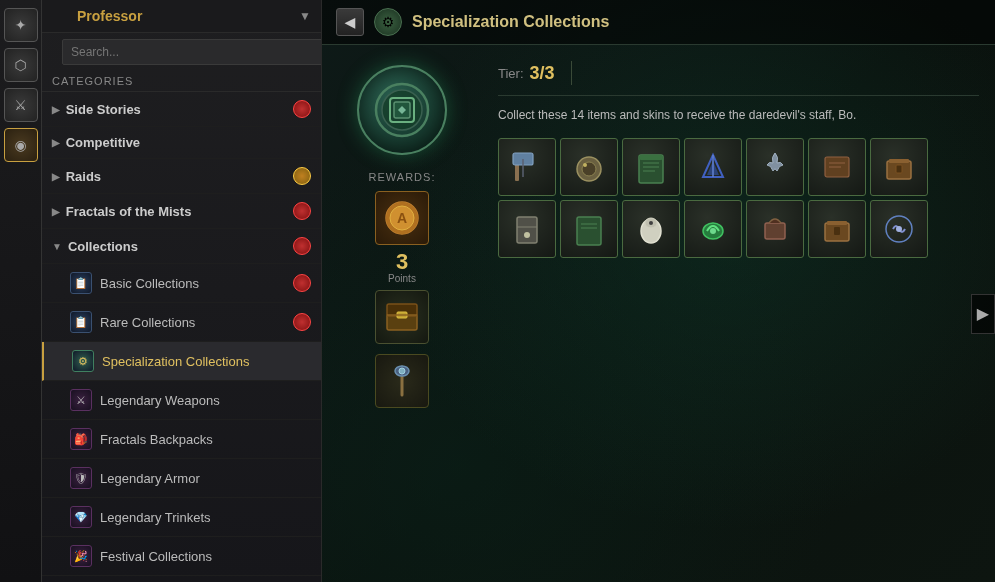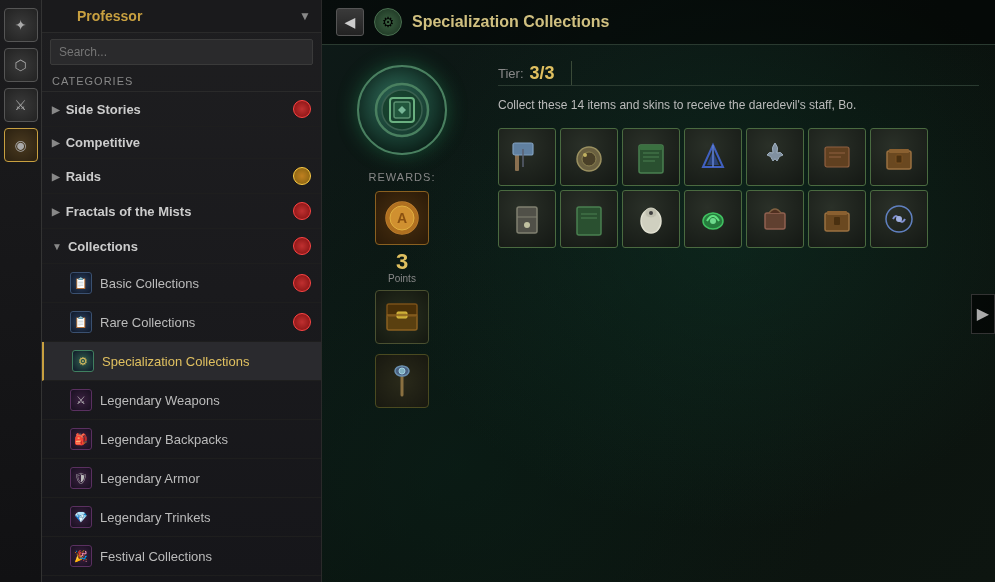--- a/index.html
+++ b/index.html
@@ -64,21 +64,21 @@
       color: #c8a040;
       font-size: 14px;
       font-weight: bold;
       margin-left: 25px;
     }
     .sidebar-arrow {
       color: #888;
       font-size: 12px;
     }
     .sidebar-search {
-      margin: 6px 8px;
+      margin: 6px 20px;
       background: #2a2a2c;
       border: 1px solid #3a3a3a;
       color: #aaa;
       padding: 5px 8px;
       font-size: 12px;
       border-radius: 2px;
       width: calc(100% - 16px);
     }
     .categories-label {
       color: #888;
@@ -291,20 +291,21 @@
       color: #e8d880;
       font-size: 20px;
       font-weight: bold;
       margin-bottom: 10px;
     }
     .stats-row {
       display: flex;
       gap: 16px;
       margin-bottom: 10px;
       border-bottom: 1px solid #2a3a30;
+      padding-bottom: 10px;
     }
     .stat-group {
       display: flex;
       align-items: center;
       gap: 6px;
     }
     .stat-label {
       color: #888;
       font-size: 13px;
     }
@@ -439,21 +440,21 @@
       <span>Specialization Collections</span>
     </div>
 
     <div class="sidebar-item sub">
       <span class="item-icon" style="background:radial-gradient(circle,#3a2040,#181020);border:1px solid #5a3060;font-size:11px;">⚔</span>
       <span>Legendary Weapons</span>
     </div>
 
     <div class="sidebar-item sub">
       <span class="item-icon" style="background:radial-gradient(circle,#3a2040,#181020);border:1px solid #5a3060;font-size:11px;">🎒</span>
-      <span>Legendary Backpacks</span>
+      <span>Fractals Backpacks</span>
     </div>
 
     <div class="sidebar-item sub">
       <span class="item-icon" style="background:radial-gradient(circle,#3a2040,#181020);border:1px solid #5a3060;font-size:11px;">🛡</span>
       <span>Legendary Armor</span>
     </div>
 
     <div class="sidebar-item sub">
       <span class="item-icon" style="background:radial-gradient(circle,#3a2040,#181020);border:1px solid #5a3060;font-size:11px;">💎</span>
       <span>Legendary Trinkets</span>

